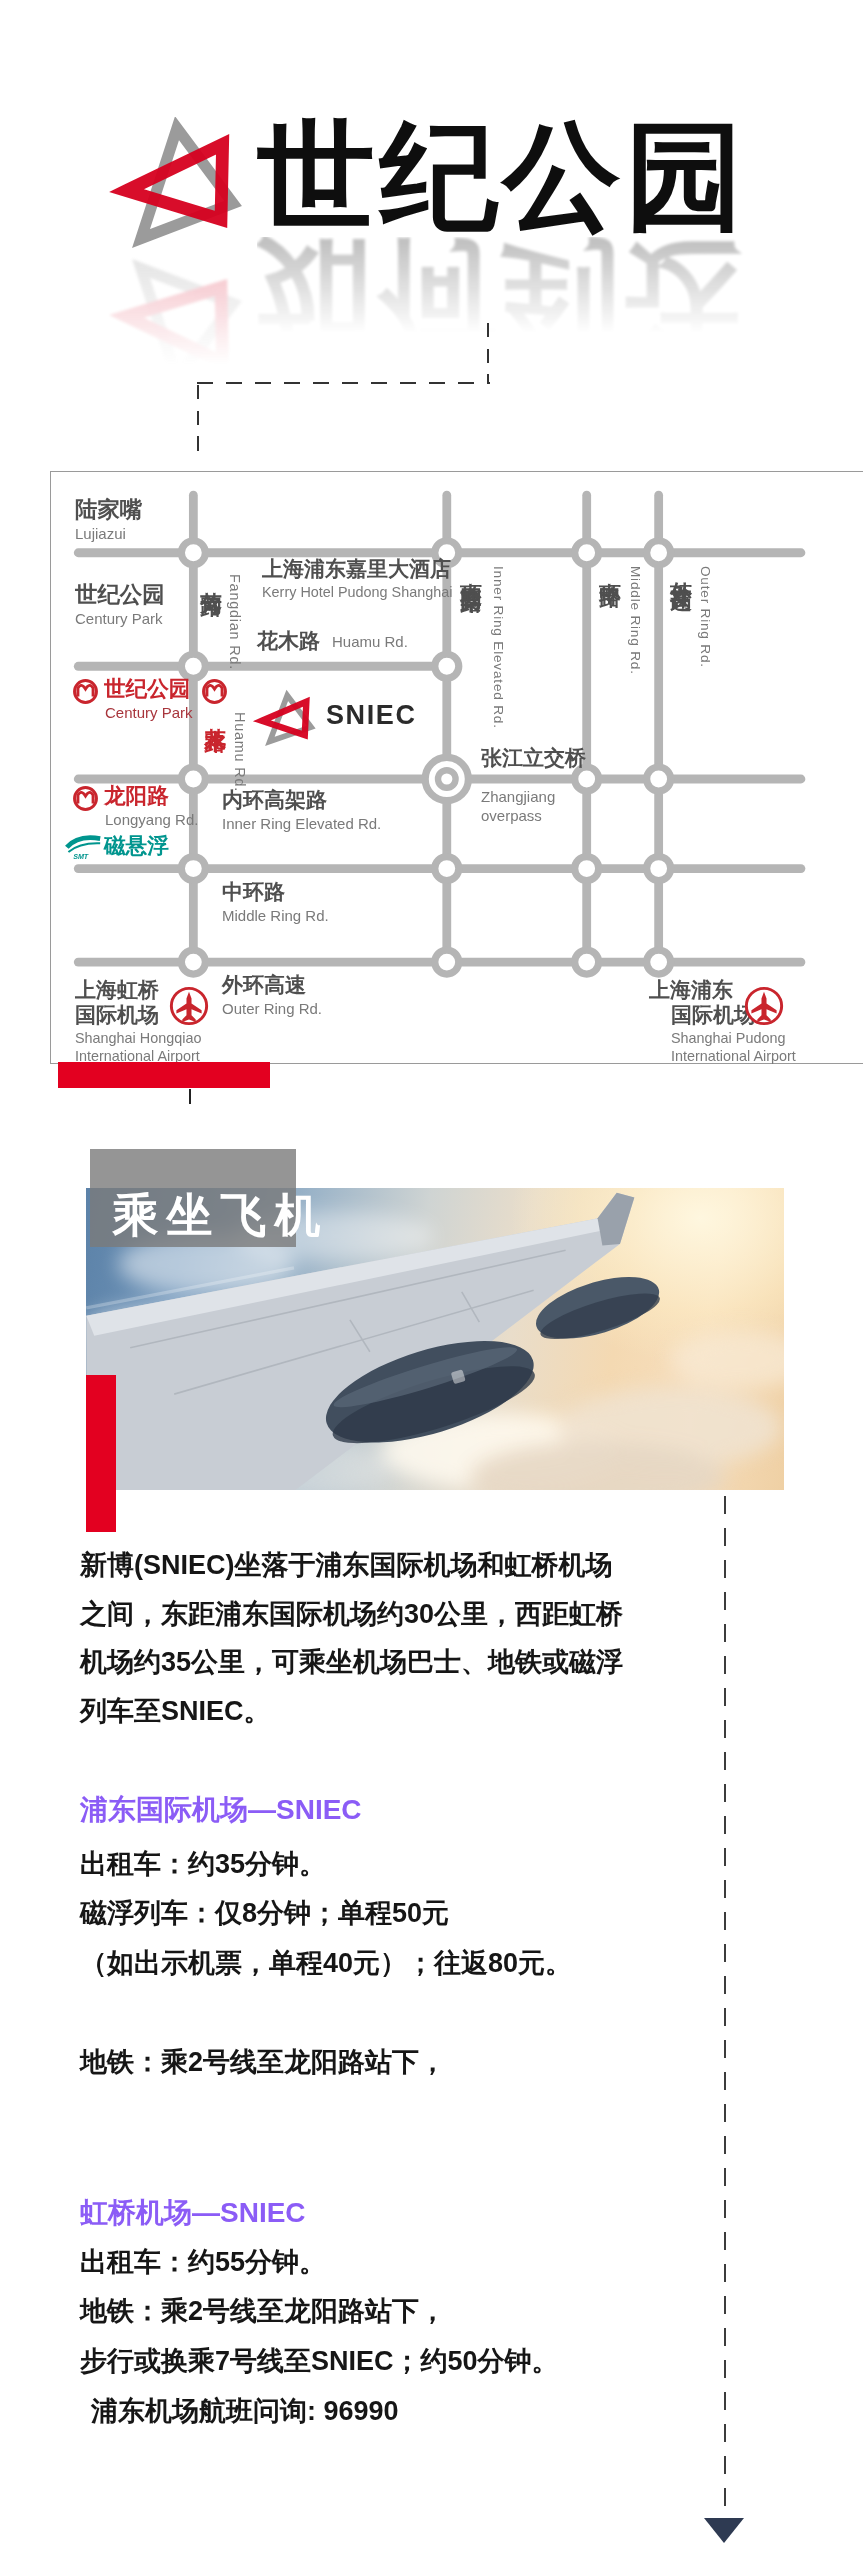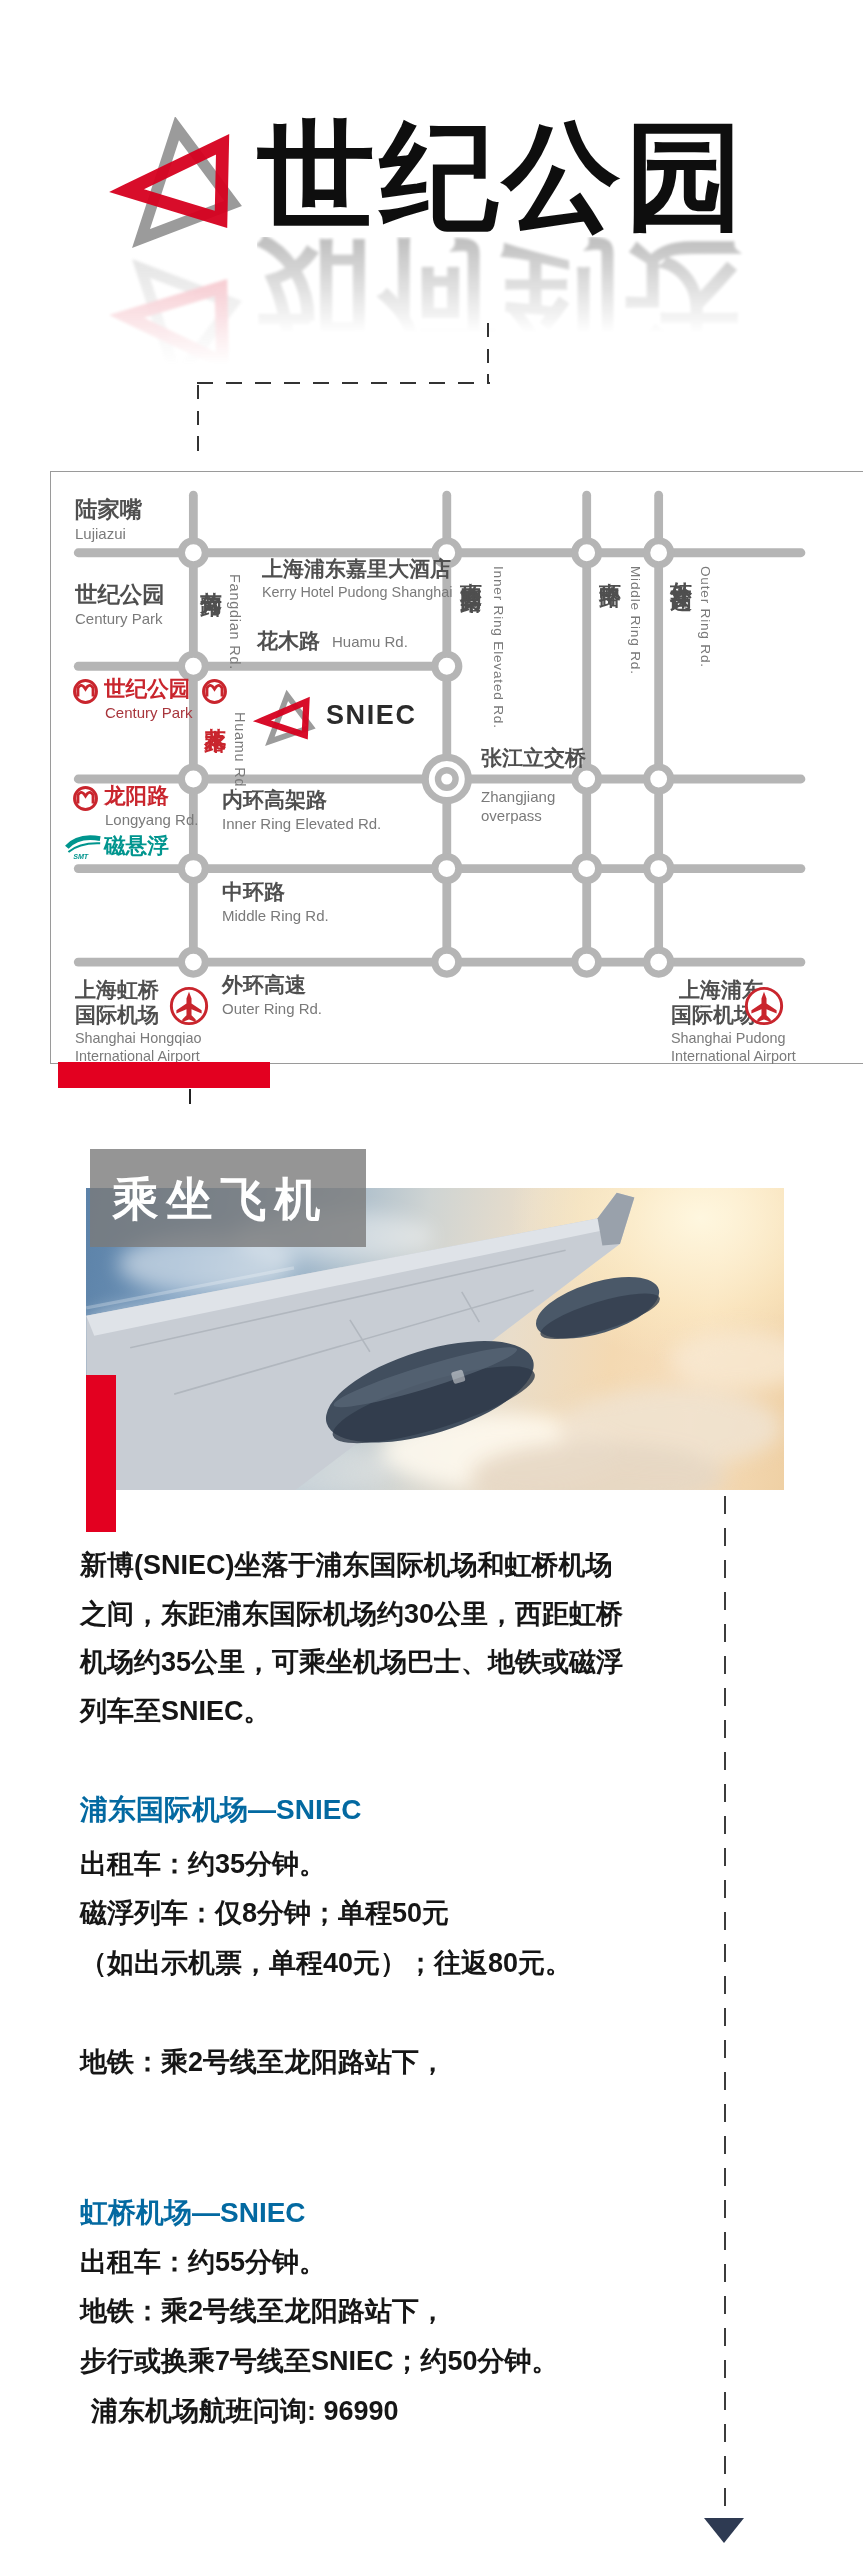--- a/index.html
+++ b/index.html
@@ -34,34 +34,34 @@
   .lbl-en{font-size:15px;color:var(--label-gray);white-space:nowrap;}
   .lbl-en-sm{font-size:14.4px;color:var(--label-gray);white-space:nowrap;}
   .v-cn{writing-mode:vertical-rl;text-orientation:upright;letter-spacing:2.4px;}
   .v-en{writing-mode:vertical-rl;text-orientation:mixed;letter-spacing:0.8px;}
   .red-t{color:var(--metro-red);}
   .red-t-dk{color:var(--metro-red-dark);}
   .teal-t{color:var(--maglev-teal);font-weight:700;}
   .sniec-word{font-size:27px;font-weight:900;color:#2b2b2b;letter-spacing:1.6px;}
 
   
-  .plane-title-box{left:90px;top:1149px;width:276px;height:98px;background:rgba(122,122,122,.80);
-    display:flex;align-items:center;padding-left:22.4px;padding-top:4.8px;z-index:3;}
+  .plane-title-box{left:90px;top:1149px;width:206px;height:98px;background:rgba(122,122,122,.80);
+    display:flex;align-items:flex-end;padding-left:22.4px;padding-top:4.8px;z-index:3;}
   .plane-title{font-size:46px;font-weight:700;color:#ffffff;letter-spacing:8px;white-space:nowrap;}
   .photo{left:86px;top:1188px;width:698px;height:302px;z-index:1;
     background:
       radial-gradient(ellipse 272px 208px at 88% 10%,rgba(255,248,225,.95),rgba(255,240,200,.45) 45%,rgba(255,240,200,0) 70%),
       linear-gradient(100deg,#5c82a8 0%,#6d93b8 14%,#9ab3c8 30%,#cfd4d3 46%,#e9ddca 60%,#f4d9b2 74%,#f7debc 86%,#efd0a4 100%);}
   .red-bar-v{left:86px;top:1375px;width:30px;height:157px;background:var(--accent-red);z-index:4;}
   .red-bar-h{left:58px;top:1062px;width:212px;height:25.6px;background:var(--accent-red);}
   .tick{left:189px;top:1089px;width:2.4px;height:15px;background:#222;}
 
   
   .body-line{left:80px;font-size:27px;font-weight:600;color:#161616;white-space:nowrap;line-height:1.25;}
-  .body-head{left:80px;font-size:28px;font-weight:800;color:#0369a1;white-space:nowrap;line-height:1.2;}
+  .body-head{left:80px;font-size:28px;font-weight:800;color:#8b5cf6;white-space:nowrap;line-height:1.2;}
 
   .down-arrow{left:704px;top:2518px;width:0;height:0;
     border-left:20px solid transparent;border-right:20px solid transparent;
     border-top:25.6px solid var(--arrow-navy);}
 </style>
 </head>
 <body>
 
 <div class="page">
 
@@ -190,21 +190,21 @@
 
     <div class="abs lbl-cn" style="left:24px;top:507px;">上海虹桥</div>
     <div class="abs lbl-cn" style="left:24px;top:532px;">国际机场</div>
     <svg class="abs" style="left:117px;top:513px;" width="42" height="42" viewBox="0 0 50 50">
       <circle cx="25" cy="25" r="21" fill="#fff" stroke="var(--metro-red)" stroke-width="3.5"></circle>
       <path d="M25,8 L28,16 L28,22 L40,30 L40,34 L28,29 L28,36 L33,41 L33,44 L25,41 L17,44 L17,41 L22,36 L22,29 L10,34 L10,30 L22,22 L22,16 Z" fill="var(--metro-red)"></path>
     </svg>
     <div class="abs lbl-en-sm" style="left:24px;top:559px;">Shanghai Hongqiao</div>
     <div class="abs lbl-en-sm" style="left:24px;top:577px;">International Airport</div>
 
-    <div class="abs lbl-cn" style="left:628px;top:507px;">上海浦东</div>
+    <div class="abs lbl-cn" style="left:598px;top:507px;">上海浦东</div>
     <div class="abs lbl-cn" style="left:620px;top:532px;">国际机场</div>
     <svg class="abs" style="left:692px;top:513px;" width="42" height="42" viewBox="0 0 50 50">
       <circle cx="25" cy="25" r="21" fill="#fff" stroke="var(--metro-red)" stroke-width="3.5"></circle>
       <path d="M25,8 L28,16 L28,22 L40,30 L40,34 L28,29 L28,36 L33,41 L33,44 L25,41 L17,44 L17,41 L22,36 L22,29 L10,34 L10,30 L22,22 L22,16 Z" fill="var(--metro-red)"></path>
     </svg>
     <div class="abs lbl-en-sm" style="left:620px;top:559px;">Shanghai Pudong</div>
     <div class="abs lbl-en-sm" style="left:620px;top:577px;">International Airport</div>
   </div>
 
   <div class="abs red-bar-h"></div>

